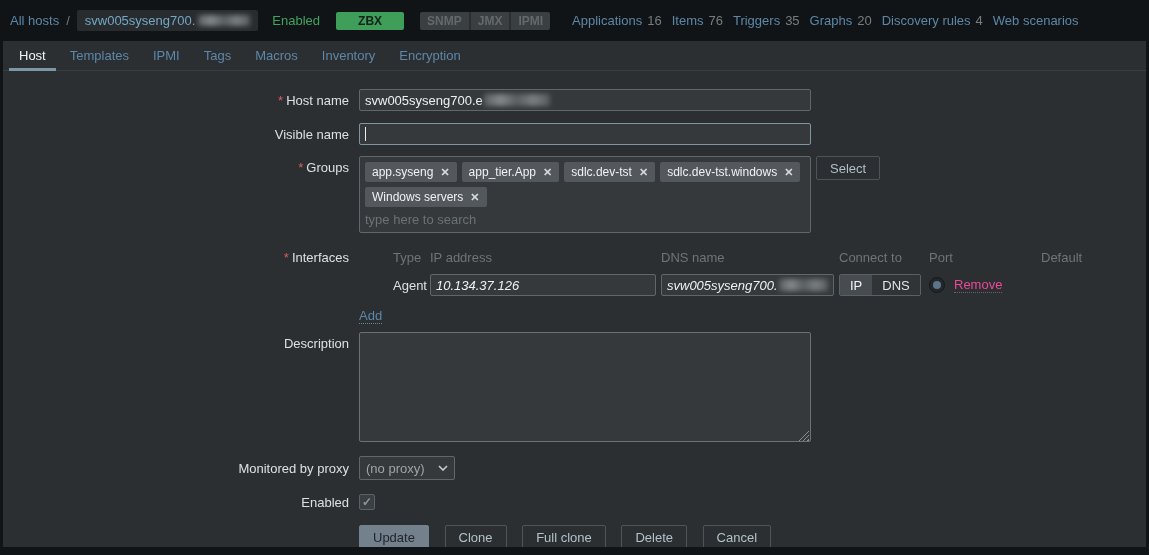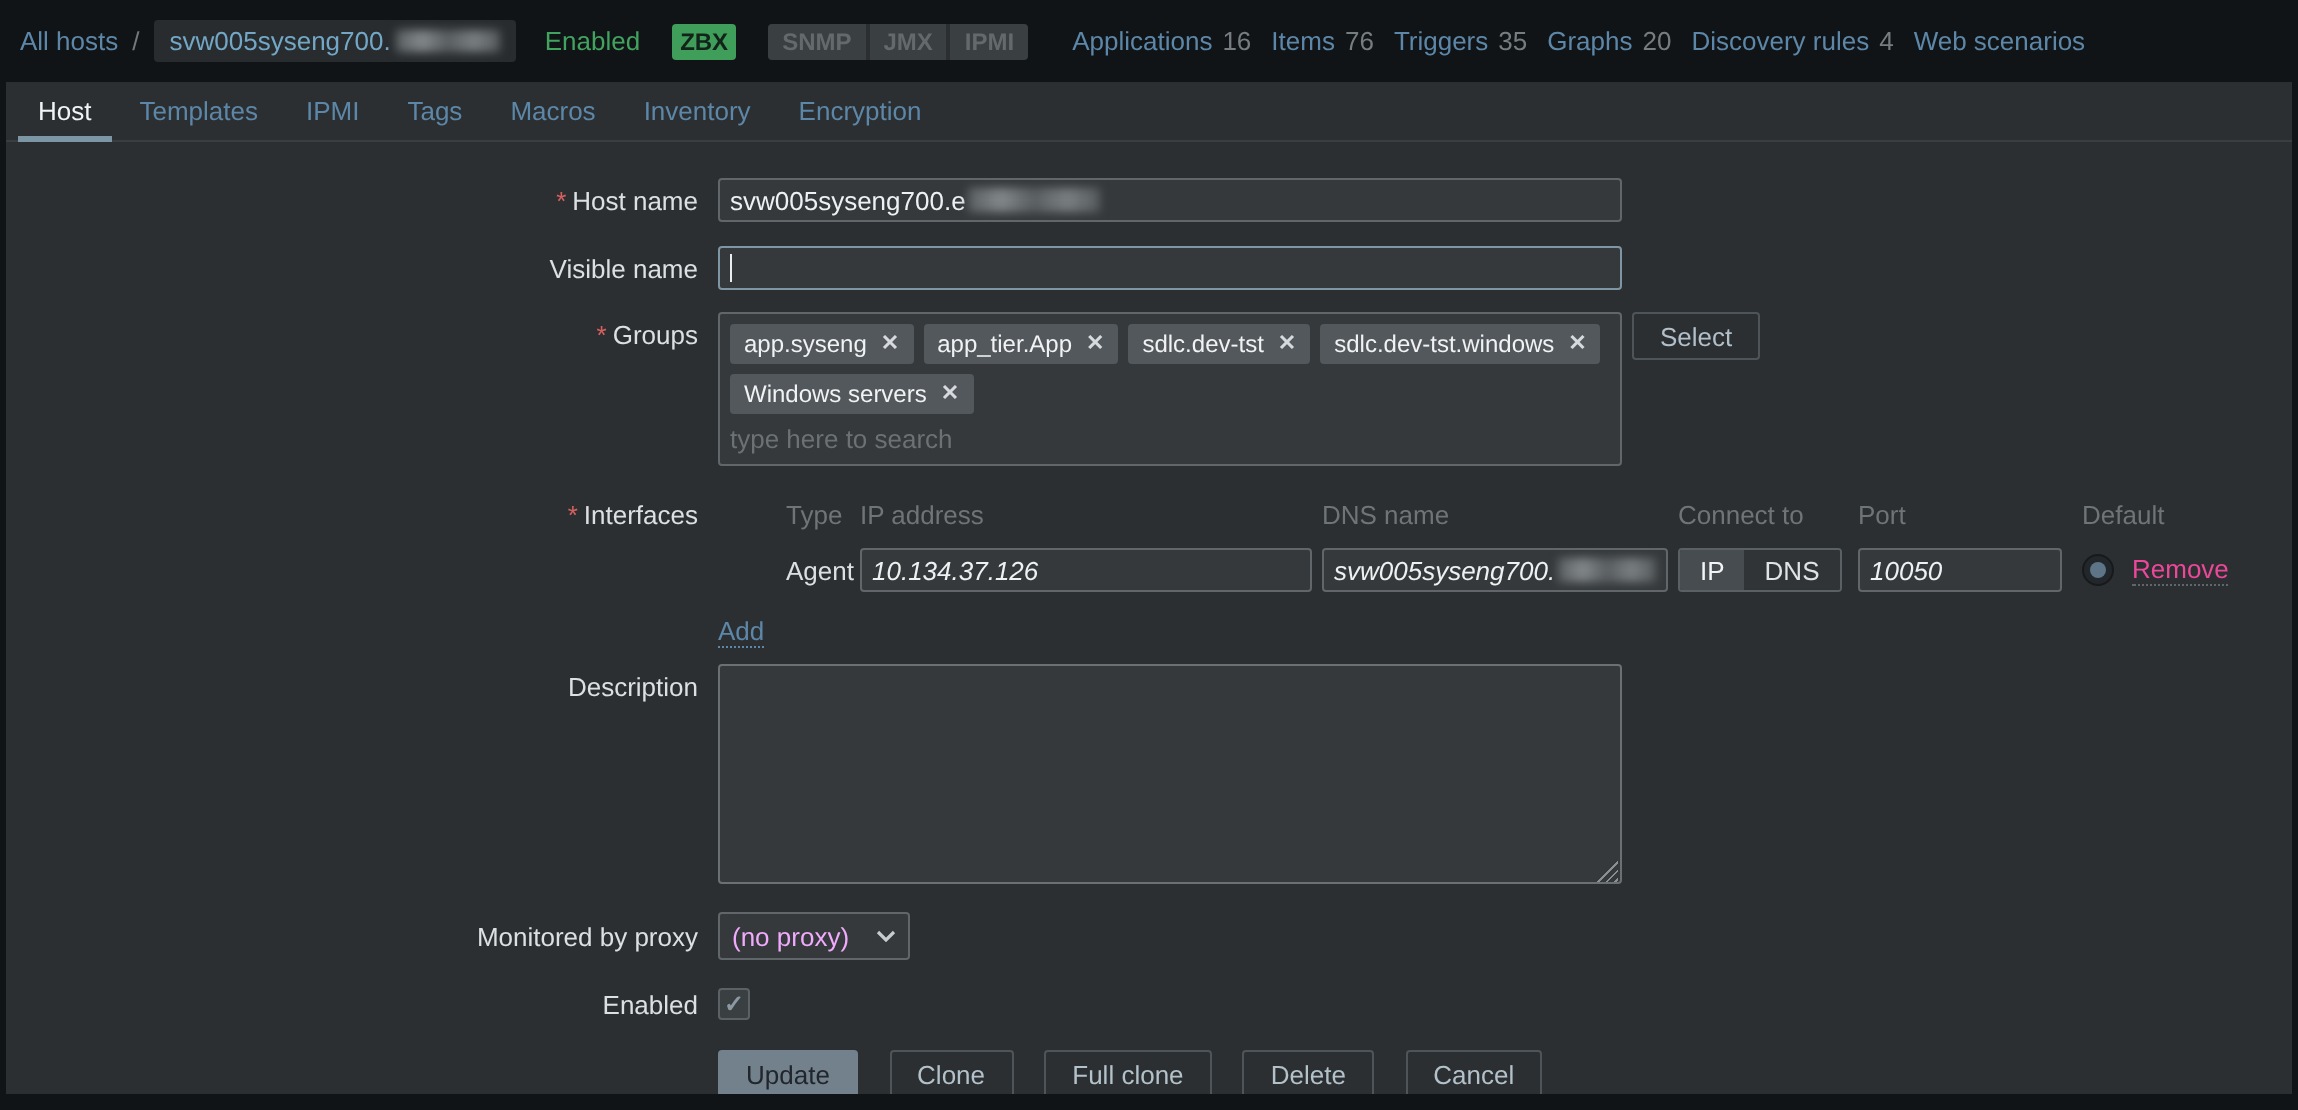--- a/index.html
+++ b/index.html
@@ -20,21 +20,21 @@
   .link { color:#5d87a8; }
   .topbar .sep { color:#72787c; margin:0 7px; }
   .hostbox {
     background:#282c2e; border-radius:2px; padding:3px 8px;
     color:#73a7c6; display:inline-flex; align-items:center; gap:2px;
   }
   .status-green { color:#42a35f; margin-left:14px; }
   .badges { display:inline-flex; align-items:center; margin-left:16px; }
   .badge-zbx {
     background:#3f9e5a; color:#14231a; font-weight:bold;
-    padding:2px 4px; border-radius:2px; font-size:12px;
+    padding:2px 22px; border-radius:2px; font-size:12px;
   }
   .badge-group {
     display:inline-flex; margin-left:16px; background:#3a3f42;
     border-radius:2px; overflow:hidden;
   }
   .badge-dim {
     color:#64696c; font-weight:bold; padding:2px 7px; font-size:12px;
     border-right:2px solid #2c2f31;
   }
   .badge-dim:last-child { border-right:none; }
@@ -153,21 +153,21 @@
     position:absolute; right:2px; bottom:4px; width:11px; height:11px;
     background:repeating-linear-gradient(135deg, transparent 0 2px, #8a8f92 2px 3px);
     clip-path:polygon(100% 0, 100% 100%, 0 100%);
     pointer-events:none;
   }
 
   
   .select {
     width:96px; height:24px; background:#35393b; border:1px solid #60666a;
     border-radius:2px; display:flex; align-items:center; padding:0 6px;
-    color:#f0abfc; cursor:pointer; justify-content:space-between;
+    color:#a3a3a3; cursor:pointer; justify-content:space-between;
   }
   .chev { width:10px; height:6px; flex:0 0 10px; }
 
   
   .checkbox {
     width:16px; height:16px; background:#3a3f42; border:1px solid #5b6164;
     border-radius:2px; display:inline-flex; align-items:center; justify-content:center;
     color:#8b99a3; font-size:12px; font-weight:bold; cursor:pointer;
   }
 
@@ -322,25 +322,20 @@
                 <span class="redacted r-dns"></span>
               </div>
             </div>
             <div class="if-cell">
               <span class="seg">
                 <span class="seg-item selected">IP</span>
                 <span class="seg-item">DNS</span>
               </span>
             </div>
             <div class="if-cell">
-              <div class="input" style="width:102px;">
-                <span>10050</span>
-              </div>
-            </div>
-            <div class="if-cell">
               <span class="radio">
                   <span class="dot"></span>
                 </span>
               <span class="dim-link">Remove</span>
             </div>
           </div>
           <div class="add-row">
             <a class="add-link">Add</a>
           </div>
         </div>

